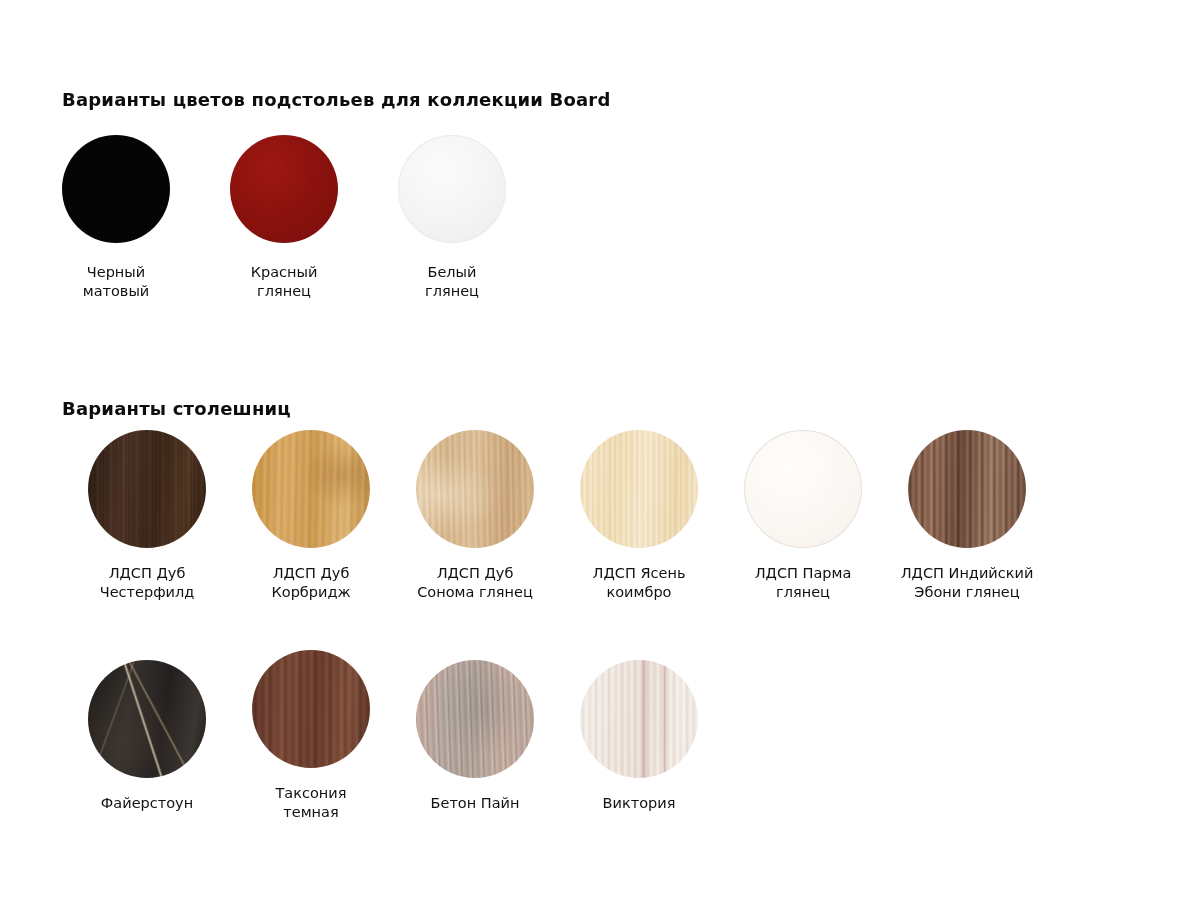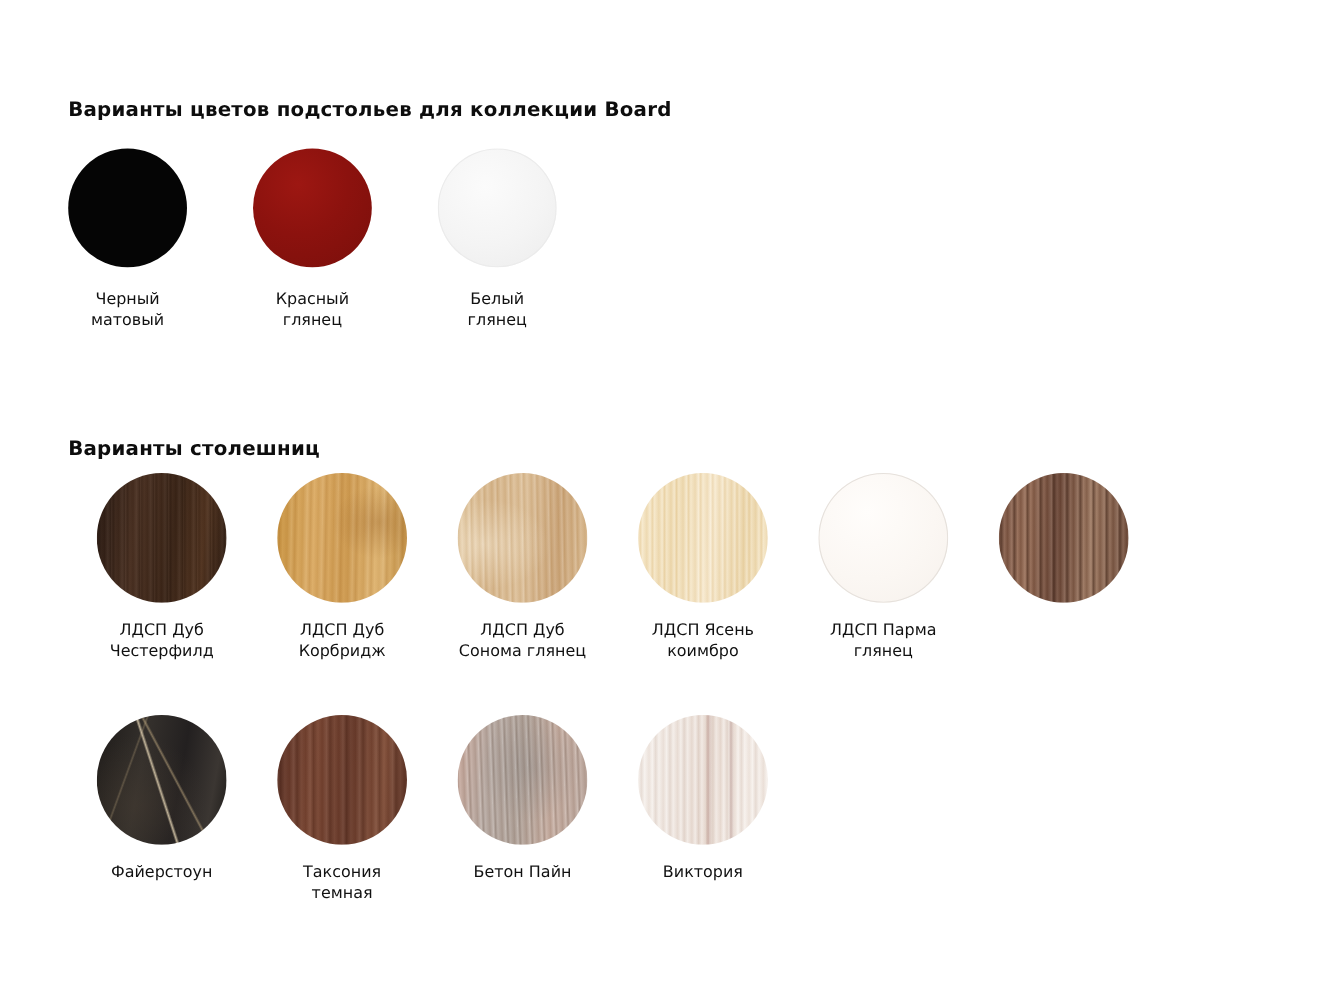--- a/index.html
+++ b/index.html
@@ -23,21 +23,21 @@
     font-weight: bold;
     font-size: 18px;
     letter-spacing: 0.2px;
     color: #0d0d0d;
     white-space: nowrap;
   }
   #title-bases { left: 62px; top: 74px; }
   #title-tops  { left: 62px; top: 383px; }
 
   
-  .swatch-row { position: absolute; display: flex; }
+  .swatch-row { position: absolute; display: flex; align-items: center; }
 
   .swatch {
     display: flex;
     flex-direction: column;
     align-items: center;
   }
 
   .disc {
     border-radius: 50%;
     background-color: #ccc;
@@ -228,20 +228,22 @@
     </div>
 
     <div class="swatch">
       <div class="disc tex-whitegloss-top"></div>
       <div class="caption">ЛДСП Парма
 глянец</div>
     </div>
 
     <div class="swatch">
       <div class="disc tex-ebony"></div>
+      <div class="caption">ЛДСП Индийский
+Эбони глянец</div>
     </div>
 
   </div>
 
   <div class="swatch-row tops" id="tops-row-2">
 
     <div class="swatch">
       <div class="disc tex-firestone"></div>
       <div class="caption">Файерстоун</div>
     </div>

